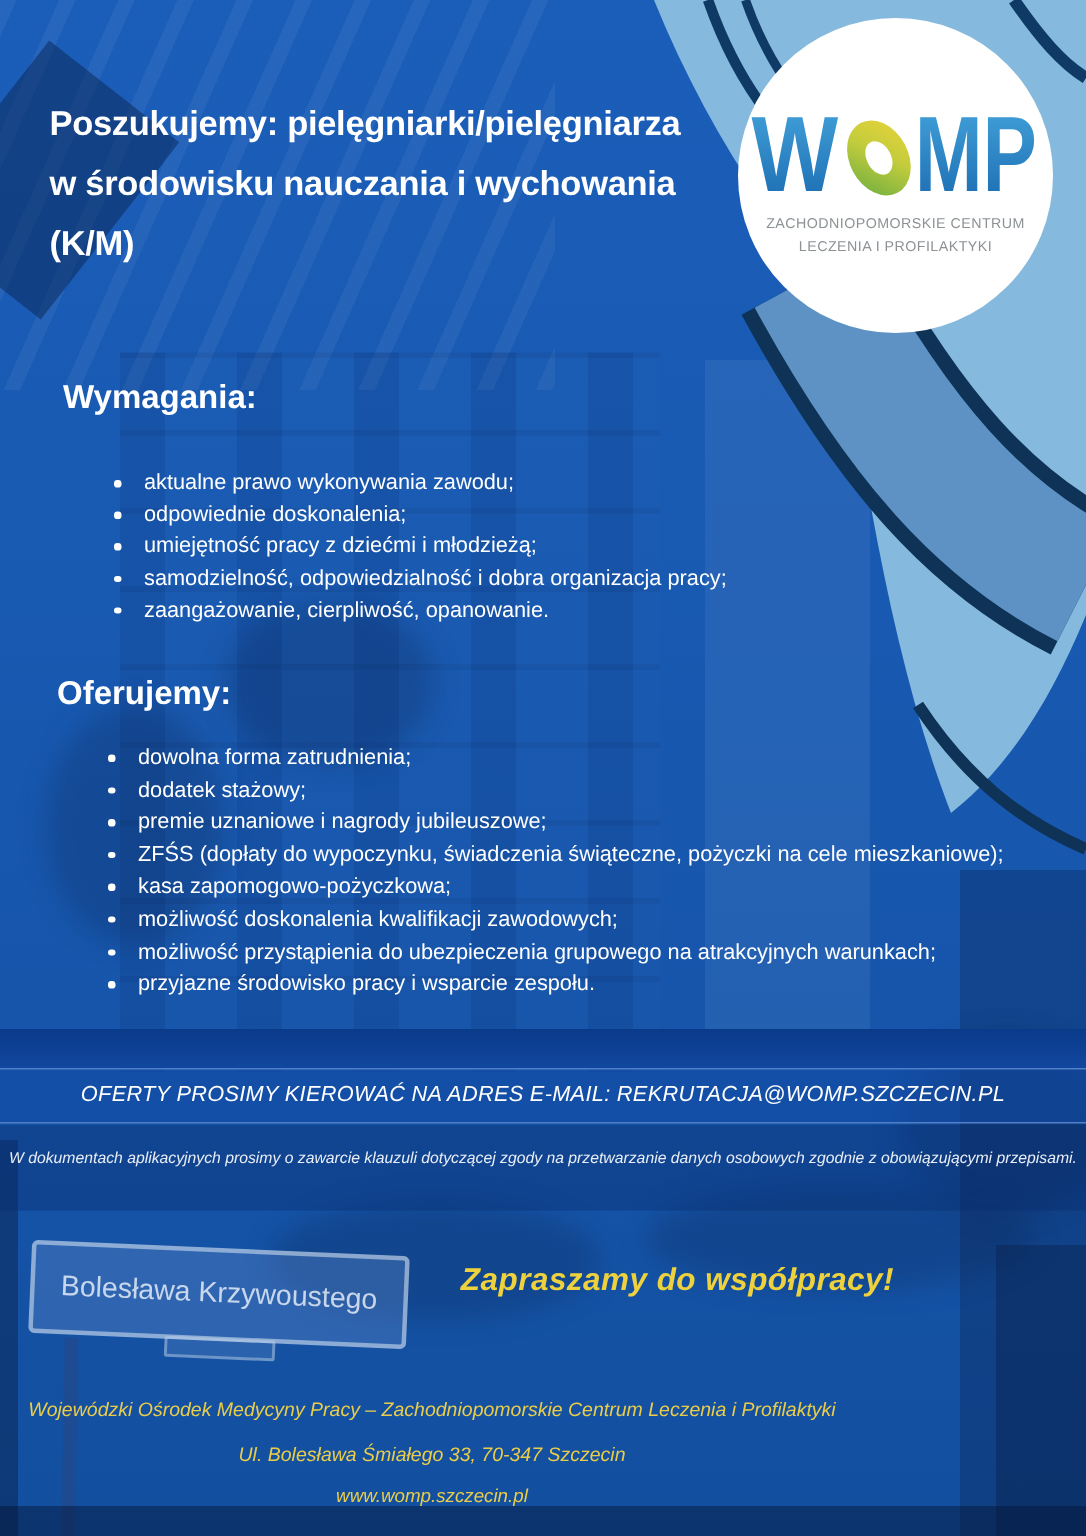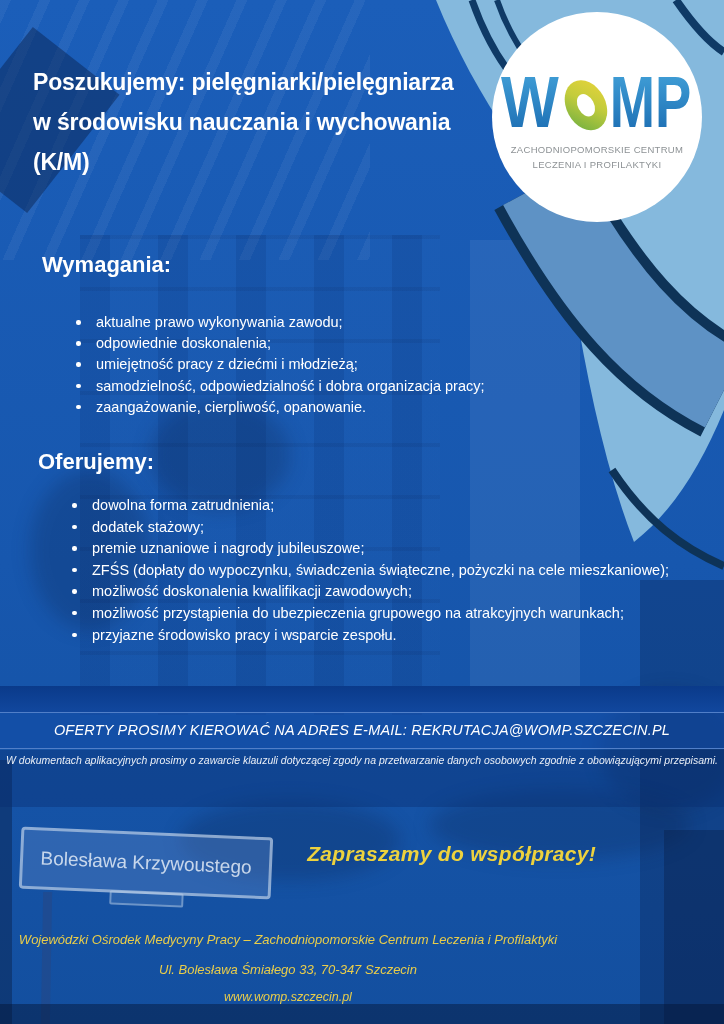--- a/index.html
+++ b/index.html
@@ -43,21 +43,21 @@
   ul.bullets{position:absolute;margin:6px;padding:0;list-style:none;color:#fff;font-size:14.5px;}
   ul.bullets li{position:relative;padding-left:26px;white-space:nowrap;}
   ul.bullets li::before{content:"";position:absolute;left:6px;top:8px;width:4.5px;height:4.5px;border-radius:50%;background:#fff;}
   .req-list{left:64px;top:306px;line-height:21.2px;}
   .offer-list{left:60px;top:489px;line-height:21.6px;}
   .top-dark-strip{left:0;top:686px;width:724px;height:26px;background:linear-gradient(180deg,#0a3a8a,#11479e);}
   .email-band{position:absolute;left:0;top:712px;width:724px;height:37px;box-sizing:border-box;
     background:rgba(18,74,165,.55);border-top:1px solid #517fc8;border-bottom:1px solid #517fc8;
     color:#fff;font-style:italic;font-size:14.5px;line-height:35px;text-align:center;letter-spacing:.2px;white-space:nowrap;}
   .gdpr-band{position:absolute;left:0;top:750px;width:724px;height:57px;box-sizing:border-box;
-    background:rgba(9,44,110,.38);color:#e9eef6;font-style:italic;font-size:10.5px;text-align:center;padding-top:4px;white-space:nowrap;}
+    background:rgba(9,44,110,.38);color:#e9eef6;font-style:italic;font-size:10.5px;text-align:center;padding-top:16px;white-space:nowrap;}
   .invitation{position:absolute;left:0;top:842px;width:596px;text-align:right;
     color:#edd23e;font-weight:bold;font-style:italic;font-size:21px;letter-spacing:.3px;}
   .footer-line{position:absolute;left:0;width:576px;text-align:center;color:#e9cd4a;font-style:italic;white-space:nowrap;}
   .f-org{top:932px;font-size:13px;}
   .f-addr{top:962px;font-size:13px;}
   .f-web{top:990px;font-size:12.5px;}
   
   .street-sign{position:absolute;left:20px;top:832px;width:246px;height:56px;transform:rotate(2.5deg);
     background:rgba(96,138,200,.35);border:3px solid rgba(235,243,250,.50);border-radius:4px;
     display:flex;align-items:center;justify-content:center;color:rgba(242,247,252,.78);font-size:19px;white-space:nowrap;}
@@ -137,20 +137,21 @@
       <li>samodzielność, odpowiedzialność i dobra organizacja pracy;</li>
       <li>zaangażowanie, cierpliwość, opanowanie.</li>
     </ul>
 
   <div class="section-heading h-offer">Oferujemy:</div>
   <ul class="bullets offer-list">
       <li>dowolna forma zatrudnienia;</li>
       <li>dodatek stażowy;</li>
       <li>premie uznaniowe i nagrody jubileuszowe;</li>
       <li>ZFŚS (dopłaty do wypoczynku, świadczenia świąteczne, pożyczki na cele mieszkaniowe);</li>
+      <li>kasa zapomogowo-pożyczkowa;</li>
       <li>możliwość doskonalenia kwalifikacji zawodowych;</li>
       <li>możliwość przystąpienia do ubezpieczenia grupowego na atrakcyjnych warunkach;</li>
       <li>przyjazne środowisko pracy i wsparcie zespołu.</li>
     </ul>
 
   <div class="layer top-dark-strip"></div>
   <div class="email-band">OFERTY PROSIMY KIEROWAĆ NA ADRES E-MAIL: REKRUTACJA@WOMP.SZCZECIN.PL</div>
   <div class="gdpr-band">W dokumentach aplikacyjnych prosimy o zawarcie klauzuli dotyczącej zgody na przetwarzanie danych osobowych zgodnie z obowiązującymi przepisami.</div>
 
   <div class="invitation">Zapraszamy do współpracy!</div>

